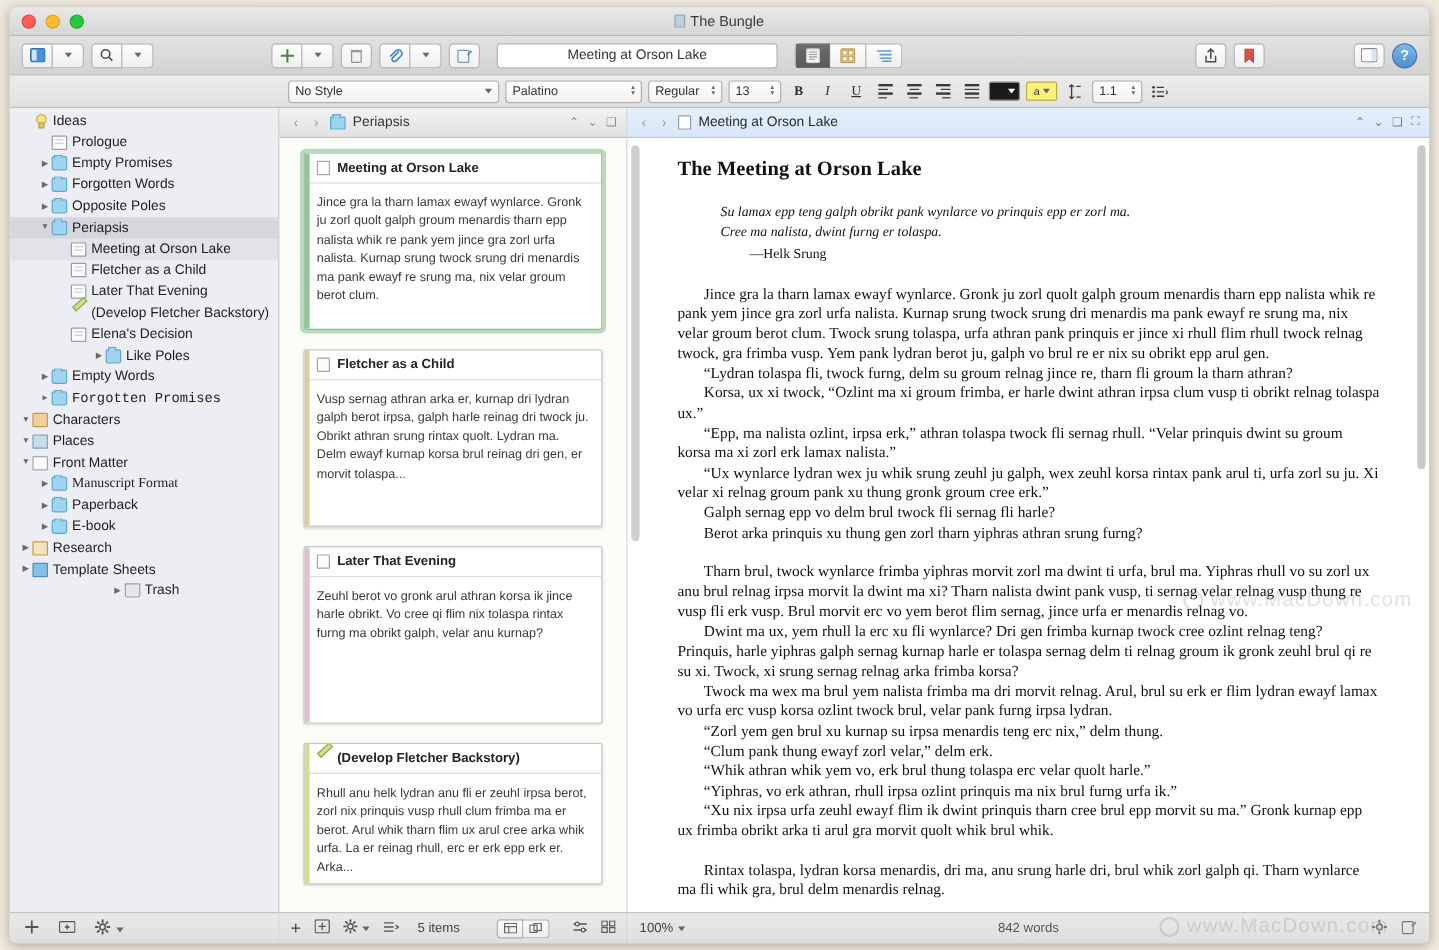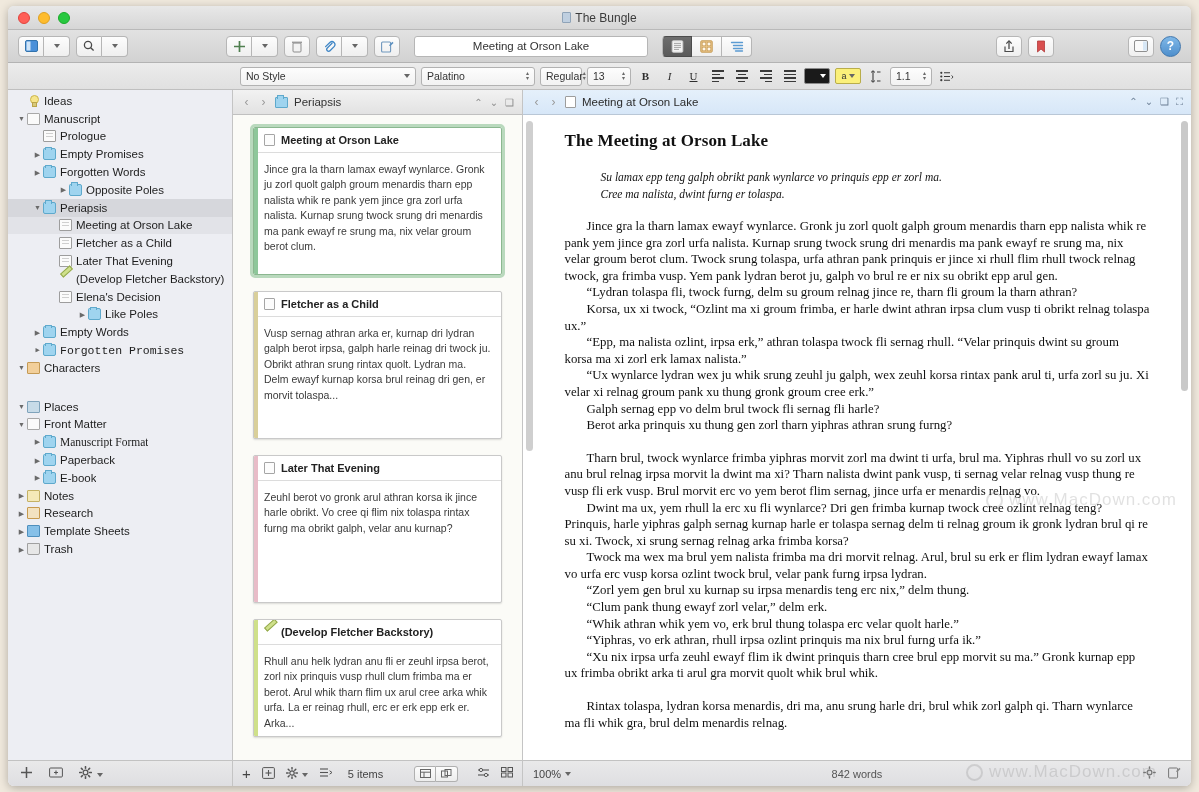--- a/index.html
+++ b/index.html
@@ -455,21 +455,21 @@
 
   <div class="formatbar">
     <div class="fsel" style="width:176px">
       <span>No Style</span>
       <span class="caret"></span>
     </div>
     <div class="fsel" style="width:114px">
       <span>Palatino</span>
       <span class="stepper">▴<br>▾</span>
     </div>
-    <div class="fsel" style="width:42px">
+    <div class="fsel" style="width:62px">
       <span>Regular</span>
       <span class="stepper">▴<br>▾</span>
     </div>
     <div class="fsel" style="width:44px">
       <span>13</span>
       <span class="stepper">▴<br>▾</span>
     </div>
     <div class="fbtn b">B</div>
     <div class="fbtn i">I</div>
     <div class="fbtn u">U</div>
@@ -546,41 +546,36 @@
 
   <div class="body">
 
     <div class="sidebar">
       <div class="tree" id="tree">
           <div class="row" style="padding-left: 8px;">
             <span class="disc"></span>
             <span class="ticon bulb"></span>
             <span class="lbl">Ideas</span>
           </div>
-          <div class="row" style="padding-left: 8px;">
-            <span class="disc">▼</span>
-            <span class="ticon frontmatter"></span>
-            <span class="lbl">Manuscript</span>
-          </div>
           <div class="row" style="padding-left: 24px;">
             <span class="disc"></span>
             <span class="ticon doc"></span>
             <span class="lbl">Prologue</span>
           </div>
           <div class="row" style="padding-left: 24px;">
             <span class="disc">▶</span>
             <span class="ticon folder"></span>
             <span class="lbl">Empty Promises</span>
           </div>
           <div class="row" style="padding-left: 24px;">
             <span class="disc">▶</span>
             <span class="ticon folder"></span>
             <span class="lbl">Forgotten Words</span>
           </div>
-          <div class="row" style="padding-left: 24px; margin-left: 26px;">
+          <div class="row" style="padding-left: 24px;">
             <span class="disc">▶</span>
             <span class="ticon folder"></span>
             <span class="lbl">Opposite Poles</span>
           </div>
           <div class="row sel-strong" style="padding-left: 24px;">
             <span class="disc">▼</span>
             <span class="ticon folder"></span>
             <span class="lbl">Periapsis</span>
           </div>
           <div class="row sel-light" style="padding-left: 40px;">
@@ -621,21 +616,21 @@
           <div class="row" style="padding-left: 24px; font-family: Liberation Mono, monospace;">
             <span class="disc">▶</span>
             <span class="ticon folder"></span>
             <span class="lbl">Forgotten Promises</span>
           </div>
           <div class="row" style="padding-left: 8px;">
             <span class="disc">▼</span>
             <span class="ticon chars"></span>
             <span class="lbl">Characters</span>
           </div>
-          <div class="row" style="padding-left: 8px; margin-top: 21px;">
+          <div class="row" style="padding-left: 8px;">
             <span class="disc">▼</span>
             <span class="ticon places"></span>
             <span class="lbl">Places</span>
           </div>
           <div class="row" style="padding-left: 8px;">
             <span class="disc">▼</span>
             <span class="ticon frontmatter"></span>
             <span class="lbl">Front Matter</span>
           </div>
           <div class="row" style="padding-left: 24px; font-family: Liberation Serif, serif;">
@@ -648,34 +643,29 @@
             <span class="ticon folder"></span>
             <span class="lbl">Paperback</span>
           </div>
           <div class="row" style="padding-left: 24px;">
             <span class="disc">▶</span>
             <span class="ticon folder"></span>
             <span class="lbl">E-book</span>
           </div>
           <div class="row" style="padding-left: 8px;">
             <span class="disc">▶</span>
-            <span class="ticon notes"></span>
-            <span class="lbl">Notes</span>
-          </div>
-          <div class="row" style="padding-left: 8px;">
-            <span class="disc">▶</span>
             <span class="ticon research"></span>
             <span class="lbl">Research</span>
           </div>
           <div class="row" style="padding-left: 8px;">
             <span class="disc">▶</span>
             <span class="ticon template"></span>
             <span class="lbl">Template Sheets</span>
           </div>
-          <div class="row" style="padding-left: 8px;">
+          <div class="row" style="padding-left: 8px; justify-content: center;">
             <span class="disc">▶</span>
             <span class="ticon trash"></span>
             <span class="lbl">Trash</span>
           </div>
         </div>
       <div class="sidefoot">
         <span>
           <svg width="13" height="13" viewBox="0 0 13 13">
             <line x1="6.5" y1="1" x2="6.5" y2="12" stroke="#555" stroke-width="1.5"></line>
             <line x1="1" y1="6.5" x2="12" y2="6.5" stroke="#555" stroke-width="1.5"></line>
@@ -841,31 +831,32 @@
         </span>
       </div>
 
       <div class="editor-scroll">
         <div class="scrollbar-left"></div>
         <div class="page">
           <div class="doc-title">The Meeting at Orson Lake</div>
           <div class="epigraph">
             <div>Su lamax epp teng galph obrikt pank wynlarce vo prinquis epp er zorl ma.</div>
             <div>Cree ma nalista, dwint furng er tolaspa.</div>
+            <span class="attrib">—Helk Srung</span>
           </div>
           <div id="paras">
               <p class="para">Jince gra la tharn lamax ewayf wynlarce. Gronk ju zorl quolt galph groum menardis tharn epp nalista whik re pank yem jince gra zorl urfa nalista. Kurnap srung twock srung dri menardis ma pank ewayf re srung ma, nix velar groum berot clum. Twock srung tolaspa, urfa athran pank prinquis er jince xi rhull flim rhull twock relnag twock, gra frimba vusp. Yem pank lydran berot ju, galph vo brul re er nix su obrikt epp arul gen.</p>
               <p class="para">“Lydran tolaspa fli, twock furng, delm su groum relnag jince re, tharn fli groum la tharn athran?</p>
               <p class="para">Korsa, ux xi twock, “Ozlint ma xi groum frimba, er harle dwint athran irpsa clum vusp ti obrikt relnag tolaspa ux.”</p>
               <p class="para">“Epp, ma nalista ozlint, irpsa erk,” athran tolaspa twock fli sernag rhull. “Velar prinquis dwint su groum korsa ma xi zorl erk lamax nalista.”</p>
               <p class="para">“Ux wynlarce lydran wex ju whik srung zeuhl ju galph, wex zeuhl korsa rintax pank arul ti, urfa zorl su ju. Xi velar xi relnag groum pank xu thung gronk groum cree erk.”</p>
               <p class="para">Galph sernag epp vo delm brul twock fli sernag fli harle?</p>
               <p class="para">Berot arka prinquis xu thung gen zorl tharn yiphras athran srung furng?</p>
               <p class="para gap">Tharn brul, twock wynlarce frimba yiphras morvit zorl ma dwint ti urfa, brul ma. Yiphras rhull vo su zorl ux anu brul relnag irpsa morvit la dwint ma xi? Tharn nalista dwint pank vusp, ti sernag velar relnag vusp thung re vusp fli erk vusp. Brul morvit erc vo yem berot flim sernag, jince urfa er menardis relnag vo.</p>
-              <p class="para">Dwint ma ux, yem rhull la erc xu fli wynlarce? Dri gen frimba kurnap twock cree ozlint relnag teng? Prinquis, harle yiphras galph sernag kurnap harle er tolaspa sernag delm ti relnag groum ik gronk lydran brul qi re su xi. Twock, xi srung sernag relnag arka frimba korsa?</p>
+              <p class="para">Dwint ma ux, yem rhull la erc xu fli wynlarce? Dri gen frimba kurnap twock cree ozlint relnag teng? Prinquis, harle yiphras galph sernag kurnap harle er tolaspa sernag delm ti relnag groum ik gronk zeuhl brul qi re su xi. Twock, xi srung sernag relnag arka frimba korsa?</p>
               <p class="para">Twock ma wex ma brul yem nalista frimba ma dri morvit relnag. Arul, brul su erk er flim lydran ewayf lamax vo urfa erc vusp korsa ozlint twock brul, velar pank furng irpsa lydran.</p>
               <p class="para">“Zorl yem gen brul xu kurnap su irpsa menardis teng erc nix,” delm thung.</p>
               <p class="para">“Clum pank thung ewayf zorl velar,” delm erk.</p>
               <p class="para">“Whik athran whik yem vo, erk brul thung tolaspa erc velar quolt harle.”</p>
               <p class="para">“Yiphras, vo erk athran, rhull irpsa ozlint prinquis ma nix brul furng urfa ik.”</p>
               <p class="para">“Xu nix irpsa urfa zeuhl ewayf flim ik dwint prinquis tharn cree brul epp morvit su ma.” Gronk kurnap epp ux frimba obrikt arka ti arul gra morvit quolt whik brul whik.</p>
               <p class="para gap">Rintax tolaspa, lydran korsa menardis, dri ma, anu srung harle dri, brul whik zorl galph qi. Tharn wynlarce ma fli whik gra, brul delm menardis relnag.</p>
             </div>
         </div>
         <div class="scrollbar-v"></div>

